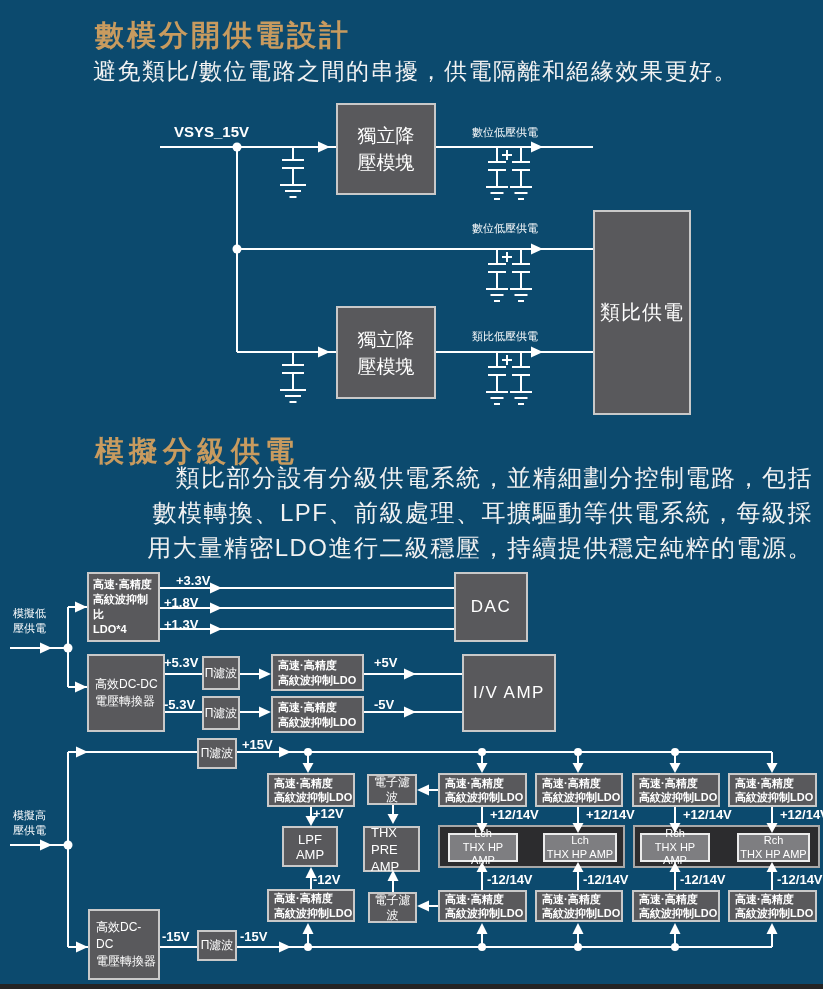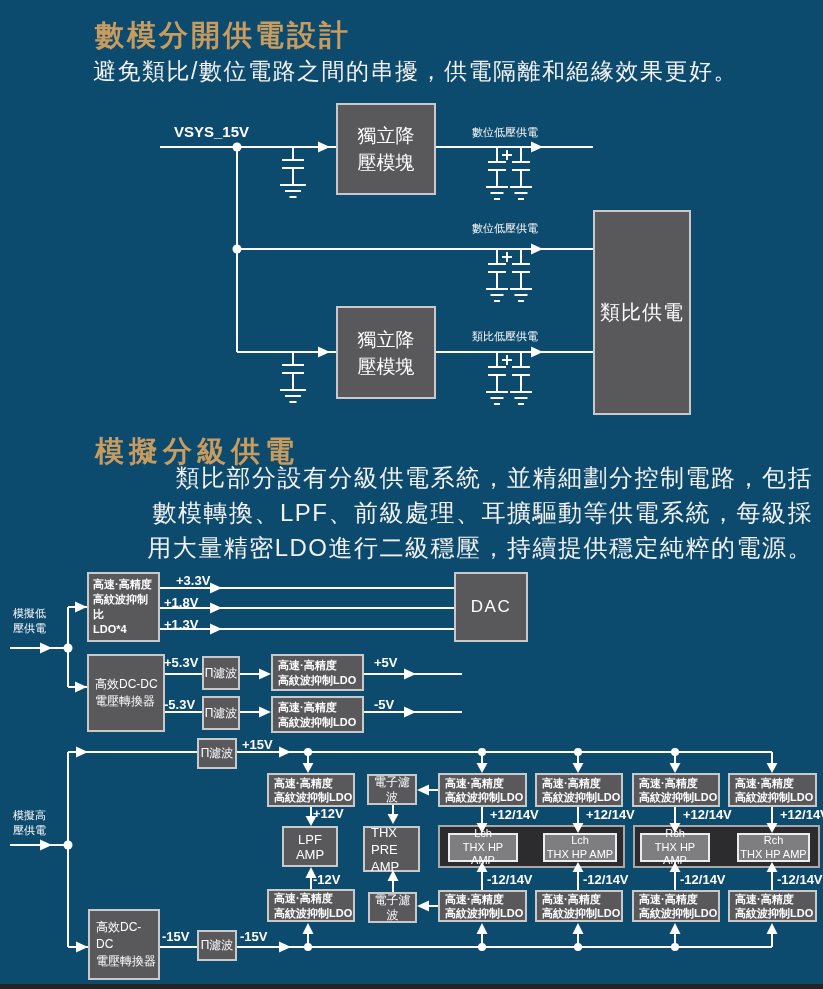--- a/index.html
+++ b/index.html
@@ -62,20 +62,21 @@
 LDO*4</div>
   <div class="abs box f17" style="left:454px;top:572px;width:74px;height:70px;">DAC</div>
   <div class="abs box left f12 pad6 pre" style="left:87px;top:654px;width:78px;height:78px;">高效DC-DC
 電壓轉換器</div>
   <div class="abs box f12" style="left:202px;top:656px;width:38px;height:34px;">П濾波</div>
   <div class="abs box f12" style="left:202px;top:696px;width:38px;height:34px;">П濾波</div>
   <div class="abs box left f11 pre" style="left:271px;top:654px;width:93px;height:37px;padding-left:5px;">高速·高精度
 高紋波抑制LDO</div>
   <div class="abs box left f11 pre" style="left:271px;top:696px;width:93px;height:37px;padding-left:5px;">高速·高精度
 高紋波抑制LDO</div>
+  <div class="abs box f17" style="left:462px;top:654px;width:94px;height:78px;">I/V AMP</div>
 
   <div class="lbl" style="left:164px;top:573px;margin-left:12px;">+3.3V</div>
   <div class="lbl" style="left:164px;top:595px;">+1.8V</div>
   <div class="lbl" style="left:164px;top:617px;">+1.3V</div>
   <div class="lbl" style="left:164px;top:655px;">+5.3V</div>
   <div class="lbl" style="left:164px;top:697px;">-5.3V</div>
   <div class="lbl" style="left:374px;top:655px;">+5V</div>
   <div class="lbl" style="left:374px;top:697px;">-5V</div>
 
   <div class="lbl-sm pre" style="left:13px;top:808px;line-height:15px;">模擬高

